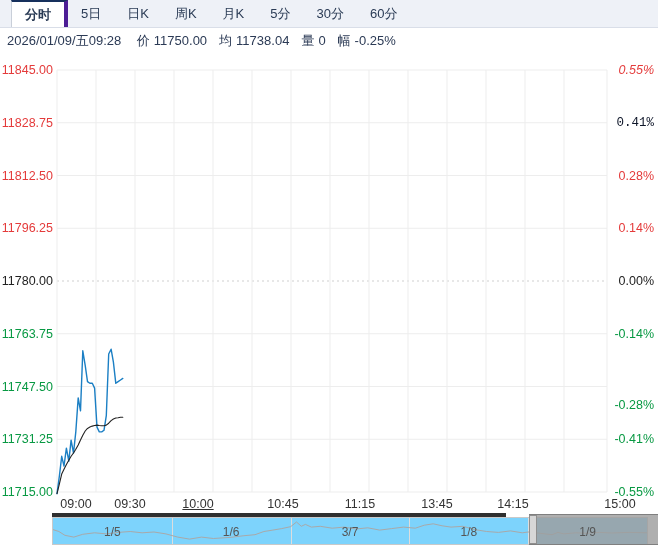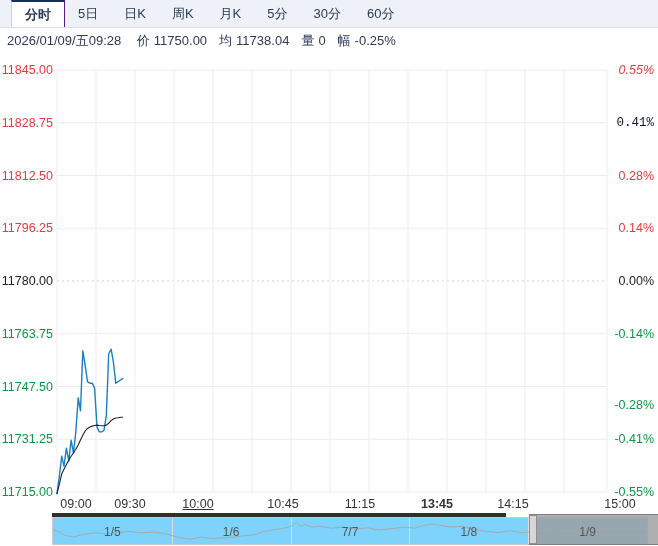--- a/index.html
+++ b/index.html
@@ -4,21 +4,21 @@
 <style>
   html,body{margin:0;padding:0;background:#fff;}
   body{width:658px;height:546px;position:relative;font-family:"Liberation Sans",sans-serif;overflow:hidden;}
 
   
   .tabbar{position:absolute;left:0;top:0;width:658px;height:28px;background:#eef1f7;
           border-bottom:1px solid #d9dee8;display:flex;align-items:stretch;box-sizing:border-box;}
   .tab{display:flex;align-items:center;padding:0 13px;font-size:13px;color:#2a3b55;cursor:pointer;}
   .tab:first-child{margin-left:11px;}
   .tab.active{background:#fff;border-top:2px solid #16305c;border-left:1px solid #c9cfd9;
-              border-right:1px solid #4c1d95;font-weight:bold;}
+              border-right:4px solid #4c1d95;font-weight:bold;}
 
   
   .infobar{position:absolute;left:0;top:29px;width:658px;height:24px;line-height:24px;
            padding-left:7px;font-size:13px;color:#2b3a55;white-space:nowrap;box-sizing:border-box;}
   .infobar span{margin-right:4px;}
   .infobar .fld{margin-left:8px;}
 
   
   .chart{position:absolute;left:0;top:54px;width:542px;height:459px;}
   .chart svg{position:absolute;left:0;top:0;}
@@ -104,38 +104,38 @@
     <div class="ylab right" style="color: rgb(34, 34, 34); top: 221px;">0.00%</div>
     <div class="ylab right" style="color: rgb(8, 153, 67); top: 273.75px;">-0.14%</div>
     <div class="ylab right" style="color: rgb(8, 153, 67); top: 345px;">-0.28%</div>
     <div class="ylab right" style="color: rgb(8, 153, 67); top: 379.25px;">-0.41%</div>
     <div class="ylab right" style="color: rgb(8, 153, 67); top: 432px;">-0.55%</div>
     <div class="xlab" style="left: 76px;">09:00</div>
     <div class="xlab" style="left: 130px;">09:30</div>
     <div class="xlab" style="left: 198px; text-decoration: underline;">10:00</div>
     <div class="xlab" style="left: 283px;">10:45</div>
     <div class="xlab" style="left: 360px;">11:15</div>
-    <div class="xlab" style="left: 437px; font-weight: bold;">13:45</div>
+    <div class="xlab" style="left: 437px;">13:45</div>
     <div class="xlab" style="left: 513px;">14:15</div>
     <div class="xlab" style="left: 620px;">15:00</div>
   </div>
 
 <div class="navigator">
   <div class="nav-darkbar" id="nav-darkbar" style="width: 454px;"></div>
   <div class="nav-body" id="nav-body">
     <svg class="nav-spark" id="nav-spark" width="594" height="26">
         <polyline points="0.0,11.6 5.9,13.5 11.9,17.3 20.8,19.1 29.7,16.3 41.6,14.8 53.5,15.9 65.3,14.4 77.2,13.5 89.1,14.8 101.0,14.0 112.9,15.9 124.7,19.1 136.6,21.1 148.5,19.1 160.4,20.5 178.2,19.3 190.1,17.8 202.0,16.7 210.9,13.5 219.8,12.1 228.7,10.6 237.6,8.7 243.5,4.0 248.3,8.3 252.4,6.4 258.4,9.1 267.3,8.3 279.2,10.2 291.1,9.1 302.9,11.0 314.8,9.8 326.7,12.1 338.6,10.6 350.5,9.1 362.3,10.2 371.3,7.2 380.2,5.8 389.1,7.8 398.0,9.1 409.9,8.3 421.7,11.6 433.6,13.5 445.5,14.4 457.4,12.9 469.3,14.8 475.2,14.0 487.1,15.3 499.0,16.7 504.9,14.4 510.8,15.9 522.7,14.8 534.6,15.3 546.5,14.4 558.4,15.0 576.2,14.4 594.0,14.8" fill="none" stroke="#a9a9a9" stroke-width="1"></polyline>
       </svg>
     <div class="nav-selection" id="nav-selection" style="left: 475.7px; width: 141.8px;">
       <div class="nav-handle left"></div>
 
     </div>
   <div class="nav-date" style="left: 59.4px;">1/5</div>
       <div class="nav-divider" style="left: 118.8px;"></div>
       <div class="nav-date" style="left: 178.2px;">1/6</div>
       <div class="nav-divider" style="left: 237.6px;"></div>
-      <div class="nav-date" style="left: 297px;">7/7</div>
+      <div class="nav-date" style="left: 297px;">3/7</div>
       <div class="nav-divider" style="left: 356.4px;"></div>
       <div class="nav-date" style="left: 415.8px;">1/8</div>
       <div class="nav-divider" style="left: 475.2px;"></div>
       <div class="nav-date" style="left: 534.6px;">1/9</div>
     </div>
 </div>
 
 </body></html>

